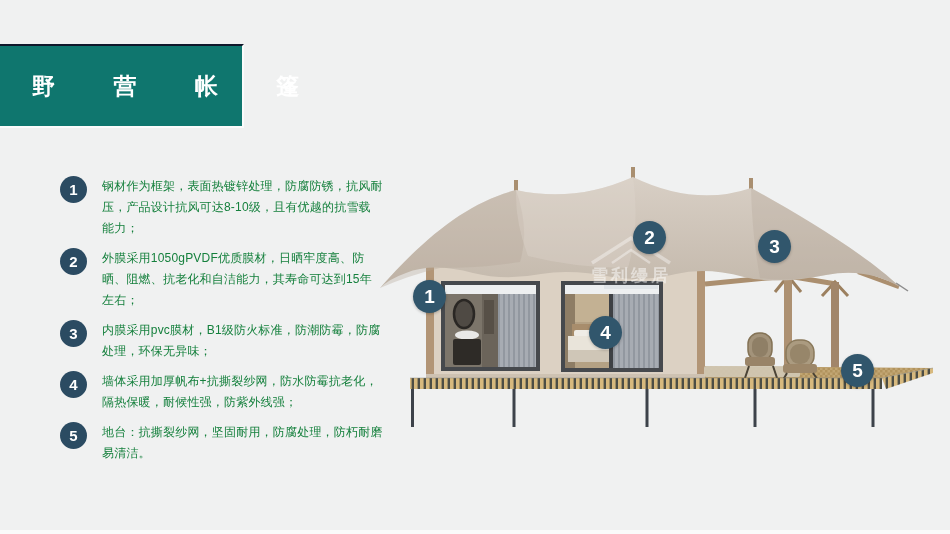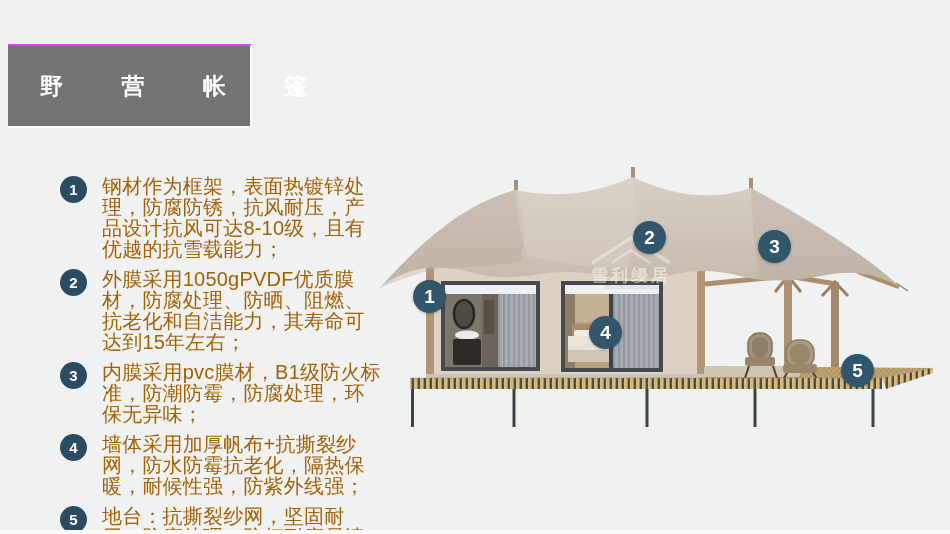--- a/index.html
+++ b/index.html
@@ -3,39 +3,39 @@
 <meta charset="utf-8">
 <style>
   html,body{margin:0;padding:0;}
   body{
     width:950px;height:534px;position:relative;overflow:hidden;
     background:#f0f1f1;
     font-family:"Liberation Sans","DejaVu Sans",sans-serif;
   }
   
   .title-box{
-    position:absolute;left:8px;top:44px;width:242px;height:80px;
-    background:#737373;
-    border-top:2px solid #d946ef;border-right:2px solid #fafbfb;border-bottom:2px solid #fafbfb;
+    position:absolute;left:0;top:44px;width:242px;height:80px;
+    background:#0f766e;
+    border-top:2px solid #0f172a;border-right:2px solid #fafbfb;border-bottom:2px solid #fafbfb;
     display:flex;align-items:center;
   }
   .title-box span{
     padding-left:32px;color:#ffffff;font-size:23px;font-weight:bold;
     letter-spacing:26px;white-space:nowrap;
   }
   
   .features{position:absolute;left:60px;top:176px;width:330px;}
   .feature{display:flex;gap:15px;margin-bottom:9px;align-items:flex-start;}
   .badge{
     flex:0 0 27px;width:27px;height:27px;border-radius:50%;
     background:#2b4b62;color:#fff;font-size:15px;font-weight:bold;
     text-align:center;line-height:27px;
   }
   .ftext{
-    width:281px;font-size:20px;line-height:21px;color:#a16207;
+    width:281px;font-size:12px;line-height:21px;color:#15803d;
     letter-spacing:0.2px;
   }
   
   .tent-figure{position:absolute;left:0;top:0;width:950px;height:534px;}
   .tent-figure svg{position:absolute;left:375px;top:148px;}
   .marker{
     position:absolute;width:33px;height:33px;border-radius:50%;
     background:#31566c;color:#fff;font-size:19px;font-weight:600;
     text-align:center;line-height:33px;
     box-shadow:0 1px 3px rgba(0,0,0,0.25);
@@ -56,21 +56,21 @@
     <span>野 营 帐 篷</span>
   </div>
 
   <div class="features">
     <div class="feature">
       <div class="badge">1</div>
       <div class="ftext">钢材作为框架，表面热镀锌处理，防腐防锈，抗风耐压，产品设计抗风可达8-10级，且有优越的抗雪载能力；</div>
     </div>
     <div class="feature">
       <div class="badge">2</div>
-      <div class="ftext">外膜采用1050gPVDF优质膜材，防腐处理、防晒、阻燃、抗老化和自洁能力，其寿命可达到15年左右；</div>
+      <div class="ftext">外膜采用1050gPVDF优质膜材，日晒牢度高、防晒、阻燃、抗老化和自洁能力，其寿命可达到15年左右；</div>
     </div>
     <div class="feature">
       <div class="badge">3</div>
       <div class="ftext">内膜采用pvc膜材，B1级防火标准，防潮防霉，防腐处理，环保无异味；</div>
     </div>
     <div class="feature">
       <div class="badge">4</div>
       <div class="ftext">墙体采用加厚帆布+抗撕裂纱网，防水防霉抗老化，隔热保暖，耐候性强，防紫外线强；</div>
     </div>
     <div class="feature">

